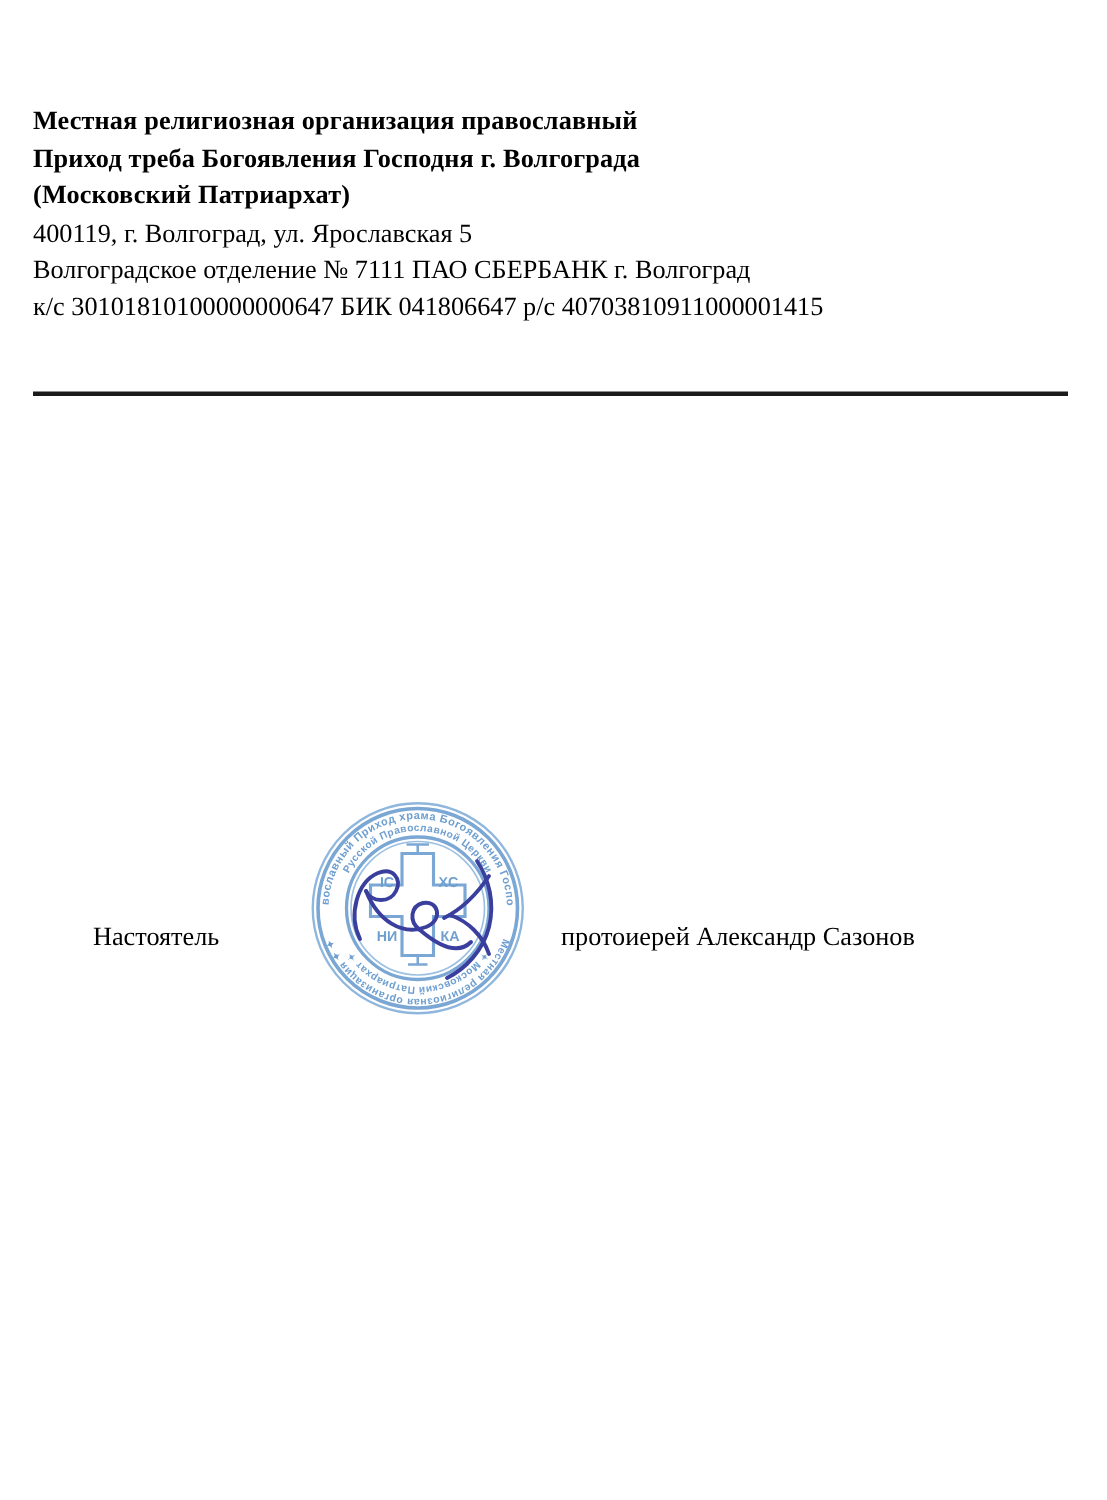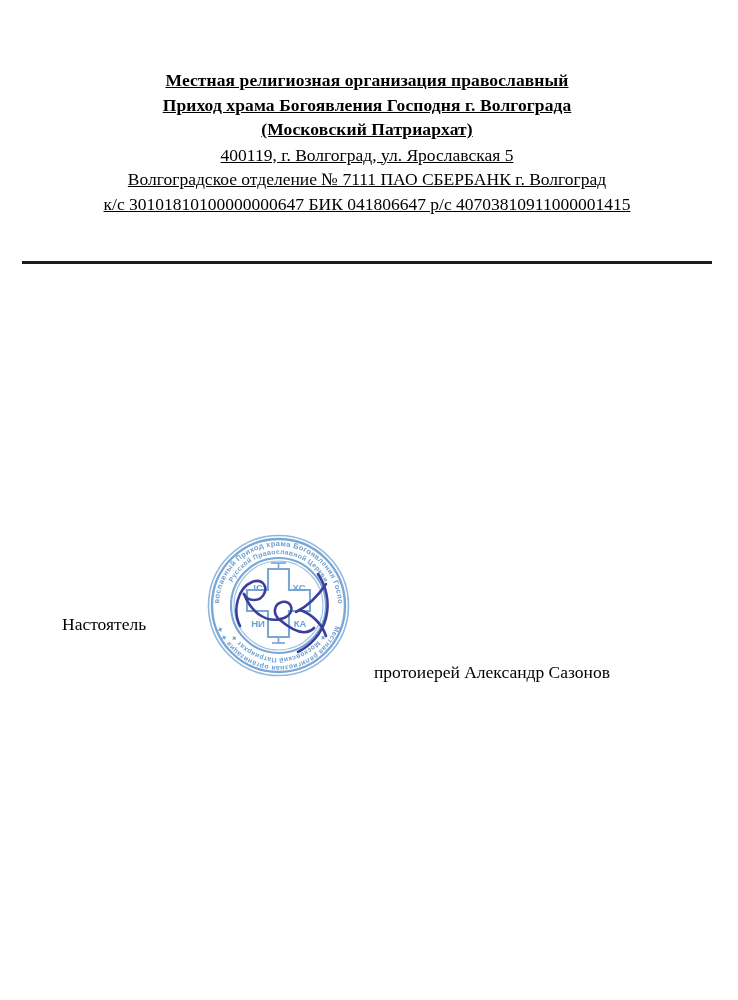--- a/index.html
+++ b/index.html
@@ -23,22 +23,20 @@
     height: 1000px;
     background: #fff;
   }
 
   
   .letterhead {
     position: absolute;
     left: 22px;
     top: 68px;
     width: 690px;
-    text-align: center;
-    text-decoration: underline;
   }
   .lh-bold-line {
     font-weight: bold;
     font-size: 17.5px;
     line-height: 24.5px;
     letter-spacing: 0.1px;
     white-space: nowrap;
   }
   .lh-line {
     font-weight: normal;
@@ -95,21 +93,20 @@
     line-height: 24px;
     white-space: nowrap;
   }
   .sig-name {
     position: absolute;
     left: 374px;
     top: 0;
     font-size: 17.5px;
     line-height: 24px;
     white-space: nowrap;
-    margin-top: 48px;
   }
 
   
   .seal {
     position: absolute;
     left: 206px;
     top: 533px;
     width: 145px;
     height: 145px;
     pointer-events: none;
@@ -130,21 +127,21 @@
   }
   .signature-ink svg { display: block; width: 150px; height: 130px; }
 </style>
 </head>
 <body>
 
 <div class="page">
 
   <div class="letterhead">
     <div class="lh-bold-line">Местная религиозная организация православный</div>
-    <div class="lh-bold-line">Приход храма Богоявления Господня г. Волгограда</div>
+    <div class="lh-bold-line">Приход треба Богоявления Господня г. Волгограда</div>
     <div class="lh-bold-line">(Московский Патриархат)</div>
     <div class="lh-gap"></div>
     <div class="lh-line">400119, г. Волгоград, ул. Ярославская 5</div>
     <div class="lh-line">Волгоградское отделение № 7111 ПАО СБЕРБАНК г. Волгоград</div>
     <div class="lh-line">к/с 30101810100000000647 БИК 041806647 р/с 40703810911000001415</div>
   </div>
 
   <div class="header-rule"></div>
 
 

